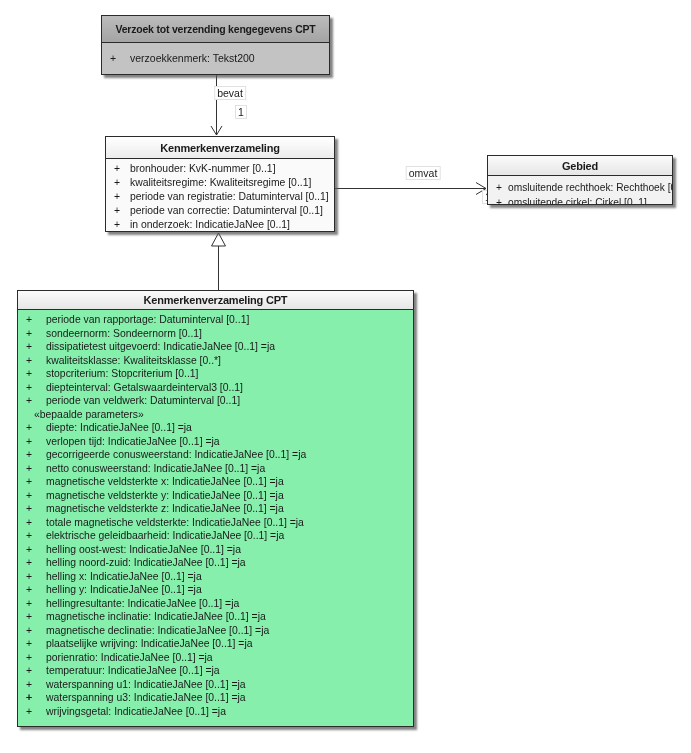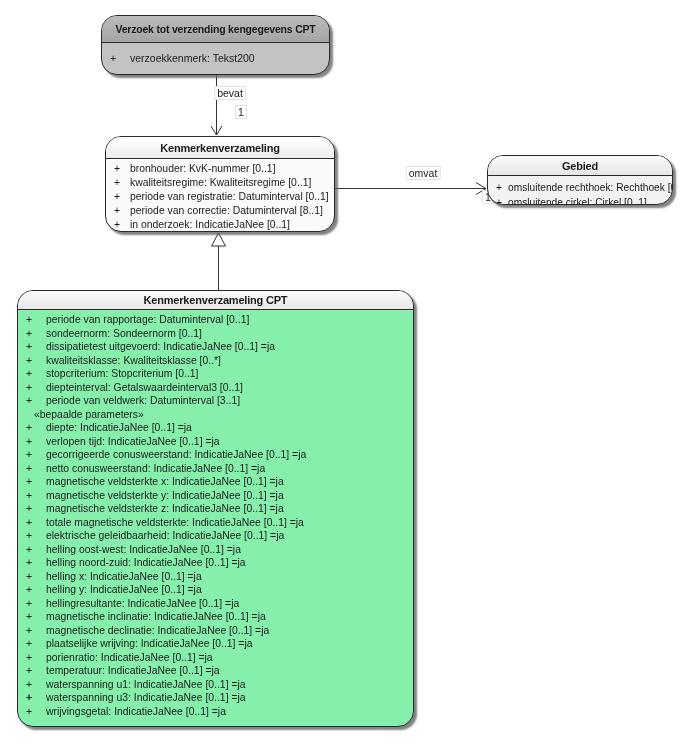--- a/index.html
+++ b/index.html
@@ -3,21 +3,21 @@
 <meta charset="utf-8">
 <style>
   html,body{margin:0;padding:0;background:#ffffff;}
   body{font-family:"Liberation Sans","DejaVu Sans",sans-serif;color:#1a1a1a;}
   .canvas{position:relative;width:691px;height:753px;background:#ffffff;overflow:hidden;}
   svg.edges{position:absolute;left:0;top:0;width:691px;height:753px;pointer-events:none;}
 
   .class-box{
     position:absolute;
     border:1px solid #2b2b2b;
-    border-radius:16px;
+    border-radius:0;
     box-shadow:3px 3px 2px rgba(90,90,90,0.75);
     background:#f6f6f6;
     box-sizing:border-box;
     overflow:hidden;
   }
   .class-title{
     font-weight:bold;
     font-size:11px;
     text-align:center;
     border-bottom:1px solid #2b2b2b;
@@ -109,21 +109,21 @@
         <div class="row"><span class="vis">+</span><span class="atext">verzoekkenmerk: Tekst200</span></div>
       </div>
   </div>
 
   <div class="class-box" id="box-kenmerken">
     <div class="class-title">Kenmerkenverzameling</div>
     <div class="class-attrs">
         <div class="row"><span class="vis">+</span><span class="atext">bronhouder: KvK-nummer [0..1]</span></div>
         <div class="row"><span class="vis">+</span><span class="atext">kwaliteitsregime: Kwaliteitsregime [0..1]</span></div>
         <div class="row"><span class="vis">+</span><span class="atext">periode van registratie: Datuminterval [0..1]</span></div>
-        <div class="row"><span class="vis">+</span><span class="atext">periode van correctie: Datuminterval [8..1]</span></div>
+        <div class="row"><span class="vis">+</span><span class="atext">periode van correctie: Datuminterval [0..1]</span></div>
         <div class="row"><span class="vis">+</span><span class="atext">in onderzoek: IndicatieJaNee [0..1]</span></div>
       </div>
   </div>
 
   <div class="class-box" id="box-gebied">
     <div class="class-title">Gebied</div>
     <div class="class-attrs">
         <div class="row"><span class="vis">+</span><span class="atext">omsluitende rechthoek: Rechthoek [0..1]</span></div>
         <div class="row"><span class="vis">+</span><span class="atext">omsluitende cirkel: Cirkel [0..1]</span></div>
       </div>
@@ -132,21 +132,21 @@
   <div class="class-box" id="box-cpt">
     <div class="class-title">Kenmerkenverzameling CPT</div>
     <div class="class-attrs">
       <div>
           <div class="row"><span class="vis">+</span><span class="atext">periode van rapportage: Datuminterval [0..1]</span></div>
           <div class="row"><span class="vis">+</span><span class="atext">sondeernorm: Sondeernorm [0..1]</span></div>
           <div class="row"><span class="vis">+</span><span class="atext">dissipatietest uitgevoerd: IndicatieJaNee [0..1] =ja</span></div>
           <div class="row"><span class="vis">+</span><span class="atext">kwaliteitsklasse: Kwaliteitsklasse [0..*]</span></div>
           <div class="row"><span class="vis">+</span><span class="atext">stopcriterium: Stopcriterium [0..1]</span></div>
           <div class="row"><span class="vis">+</span><span class="atext">diepteinterval: Getalswaardeinterval3 [0..1]</span></div>
-          <div class="row"><span class="vis">+</span><span class="atext">periode van veldwerk: Datuminterval [3..1]</span></div>
+          <div class="row"><span class="vis">+</span><span class="atext">periode van veldwerk: Datuminterval [0..1]</span></div>
         </div>
       <div class="stereo">«bepaalde parameters»</div>
       <div>
           <div class="row"><span class="vis">+</span><span class="atext">diepte: IndicatieJaNee [0..1] =ja</span></div>
           <div class="row"><span class="vis">+</span><span class="atext">verlopen tijd: IndicatieJaNee [0..1] =ja</span></div>
           <div class="row"><span class="vis">+</span><span class="atext">gecorrigeerde conusweerstand: IndicatieJaNee [0..1] =ja</span></div>
           <div class="row"><span class="vis">+</span><span class="atext">netto conusweerstand: IndicatieJaNee [0..1] =ja</span></div>
           <div class="row"><span class="vis">+</span><span class="atext">magnetische veldsterkte x: IndicatieJaNee [0..1] =ja</span></div>
           <div class="row"><span class="vis">+</span><span class="atext">magnetische veldsterkte y: IndicatieJaNee [0..1] =ja</span></div>
           <div class="row"><span class="vis">+</span><span class="atext">magnetische veldsterkte z: IndicatieJaNee [0..1] =ja</span></div>

